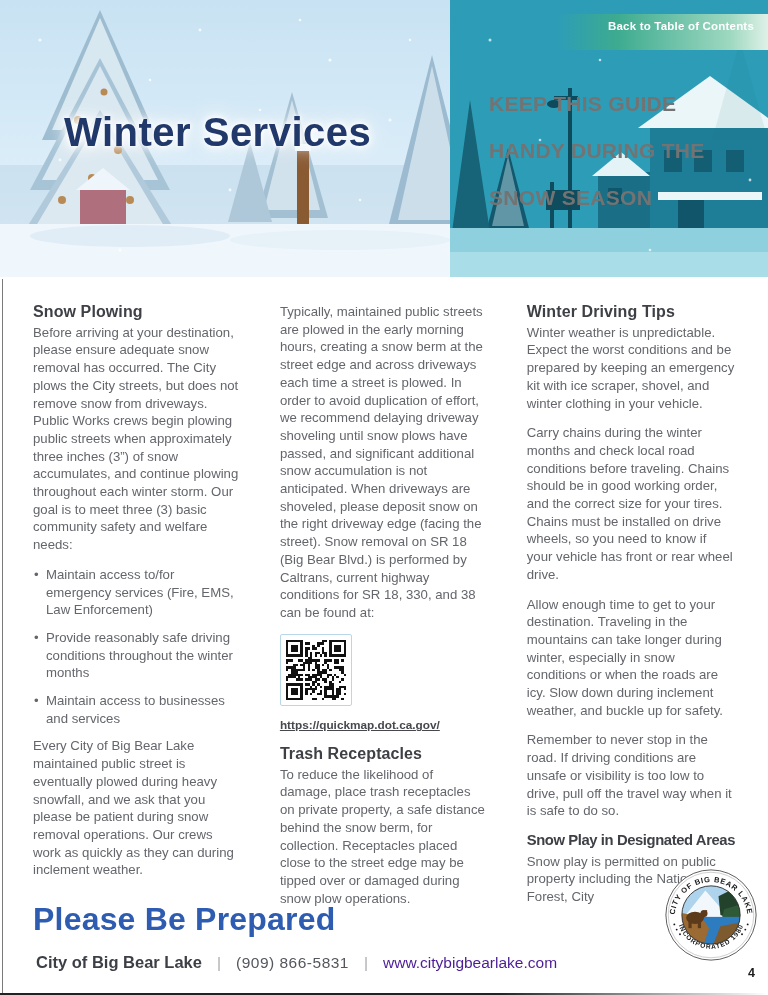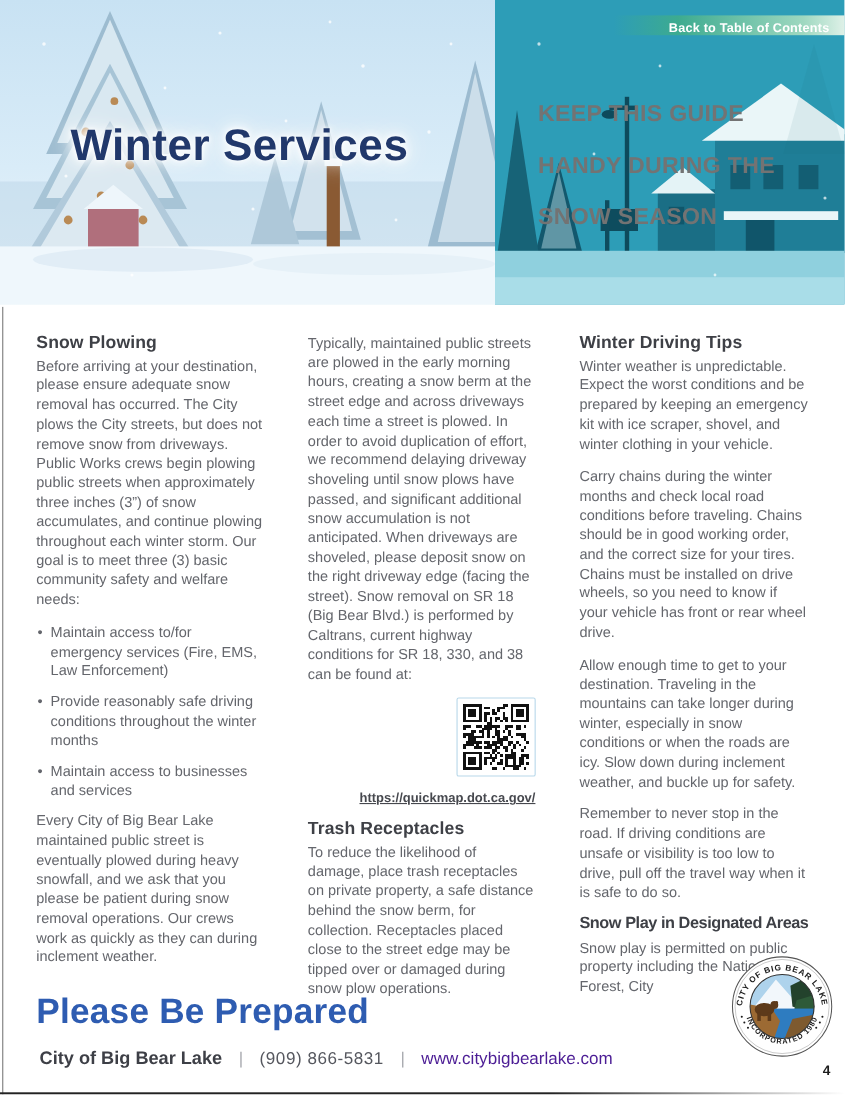--- a/index.html
+++ b/index.html
@@ -11,35 +11,35 @@
   
   .header{position:absolute;top:0;left:0;width:768px;height:277px;display:flex}
   .header-left{position:relative;width:450px;height:277px;overflow:hidden}
   .header-right{position:relative;width:318px;height:277px;overflow:hidden}
   .scene{position:absolute;inset:0;width:100%;height:100%;display:block}
   .title{position:absolute;left:64px;top:110px;font-size:40px;font-weight:700;color:#21386b;
          letter-spacing:.5px;white-space:nowrap;
          text-shadow:0 0 4px #fff,0 0 9px #fff,0 0 16px #fff,0 0 26px rgba(255,255,255,.95)}
   .banner-text{position:absolute;left:39px;top:92px;color:#737373;font-weight:700;font-size:21px;letter-spacing:.3px}
   .banner-text div{margin-bottom:23px;white-space:nowrap}
-  .back-btn{position:absolute;top:14px;right:0;height:18px;line-height:25px;padding:0 14px 0 50px;
+  .back-btn{position:absolute;top:14px;right:0;height:36px;line-height:25px;padding:0 14px 0 50px;
             color:#fff;font-weight:700;font-size:11.5px;letter-spacing:.2px;cursor:pointer;
             background:linear-gradient(90deg,rgba(63,170,150,0) 0%,rgba(62,172,140,.92) 28%,#9ed8c0 82%,#dff1e8 100%)}
 
   
   .content{position:absolute;left:33px;top:303px;width:702px;display:flex;gap:40px;
            color:#64666c;font-size:13.2px;line-height:17.7px}
   .col{width:213px}
   .col h3{font-size:16px;color:#3e4046;font-weight:700;margin-bottom:3px;letter-spacing:.1px}
   .col h3.tight{font-size:14.8px;letter-spacing:-.4px;white-space:nowrap}
   .col p{margin-bottom:12px}
   .col ul{list-style:none;margin:4px 0 8px}
   .col li{position:relative;padding-left:13px;margin-bottom:10px}
   .col li::before{content:"\2022";position:absolute;left:1px;color:#64666c}
-  .qr-wrap{text-align:right;margin:2px 0 10px}
+  .qr-wrap{text-align:left;margin:2px 0 10px}
   .qr-box{display:inline-block;background:#fff;border:1.5px solid #b8d8ea;padding:5px;border-radius:2px}
   .qr-box svg{display:block;width:60px;height:60px}
   .qr-link{display:block;margin-top:7px;font-weight:700;font-size:11.8px;color:#46484e;
            text-decoration:underline;cursor:pointer}
 
   
   .slogan{position:absolute;left:33px;top:901px;font-size:32px;font-weight:700;color:#2e5cb1;letter-spacing:.2px}
   .contact{position:absolute;left:36px;top:953px;display:flex;align-items:baseline;gap:15px;font-size:15.5px}
   .org{font-weight:700;color:#3d3f46;font-size:16.5px}
   .sep{color:#a9abb0}

